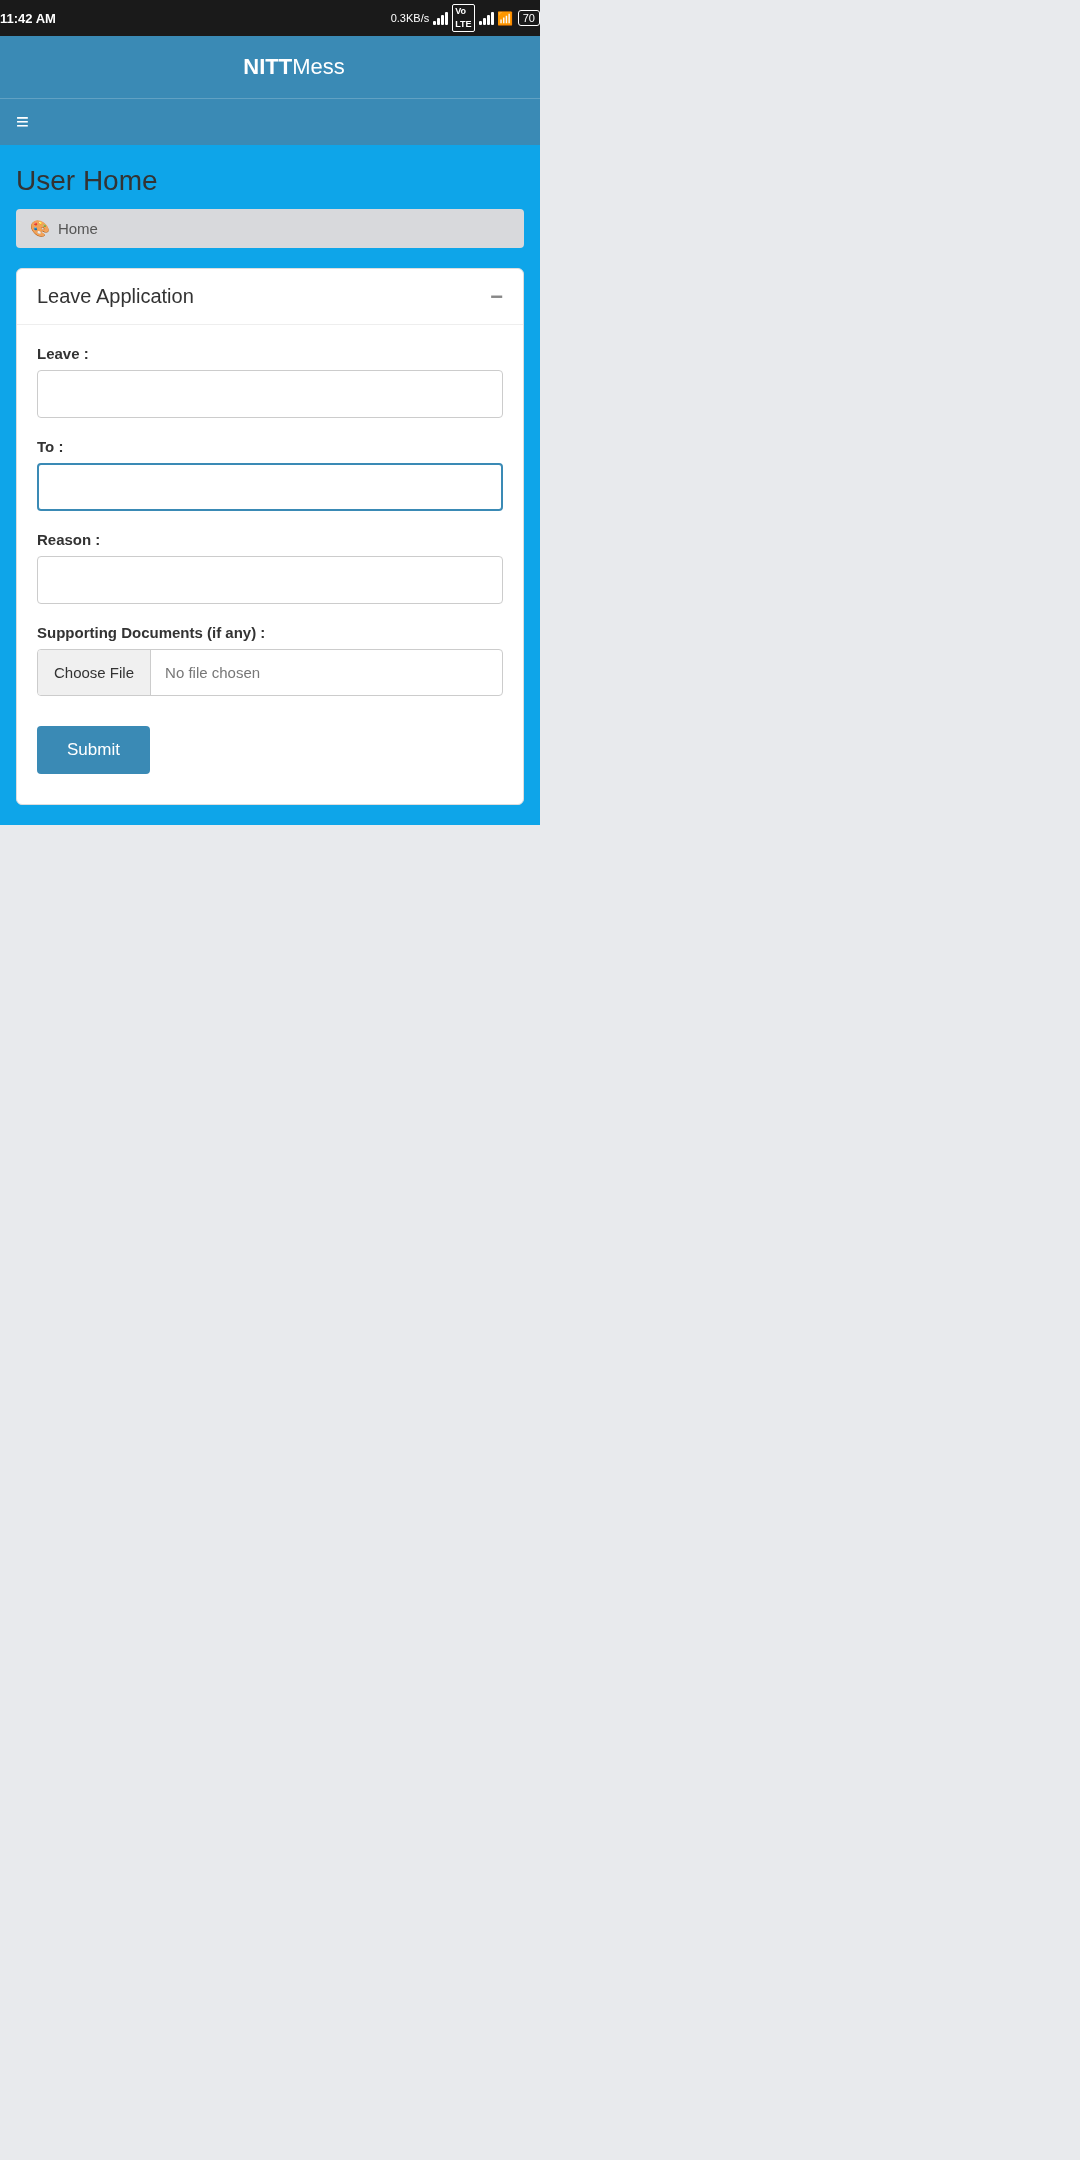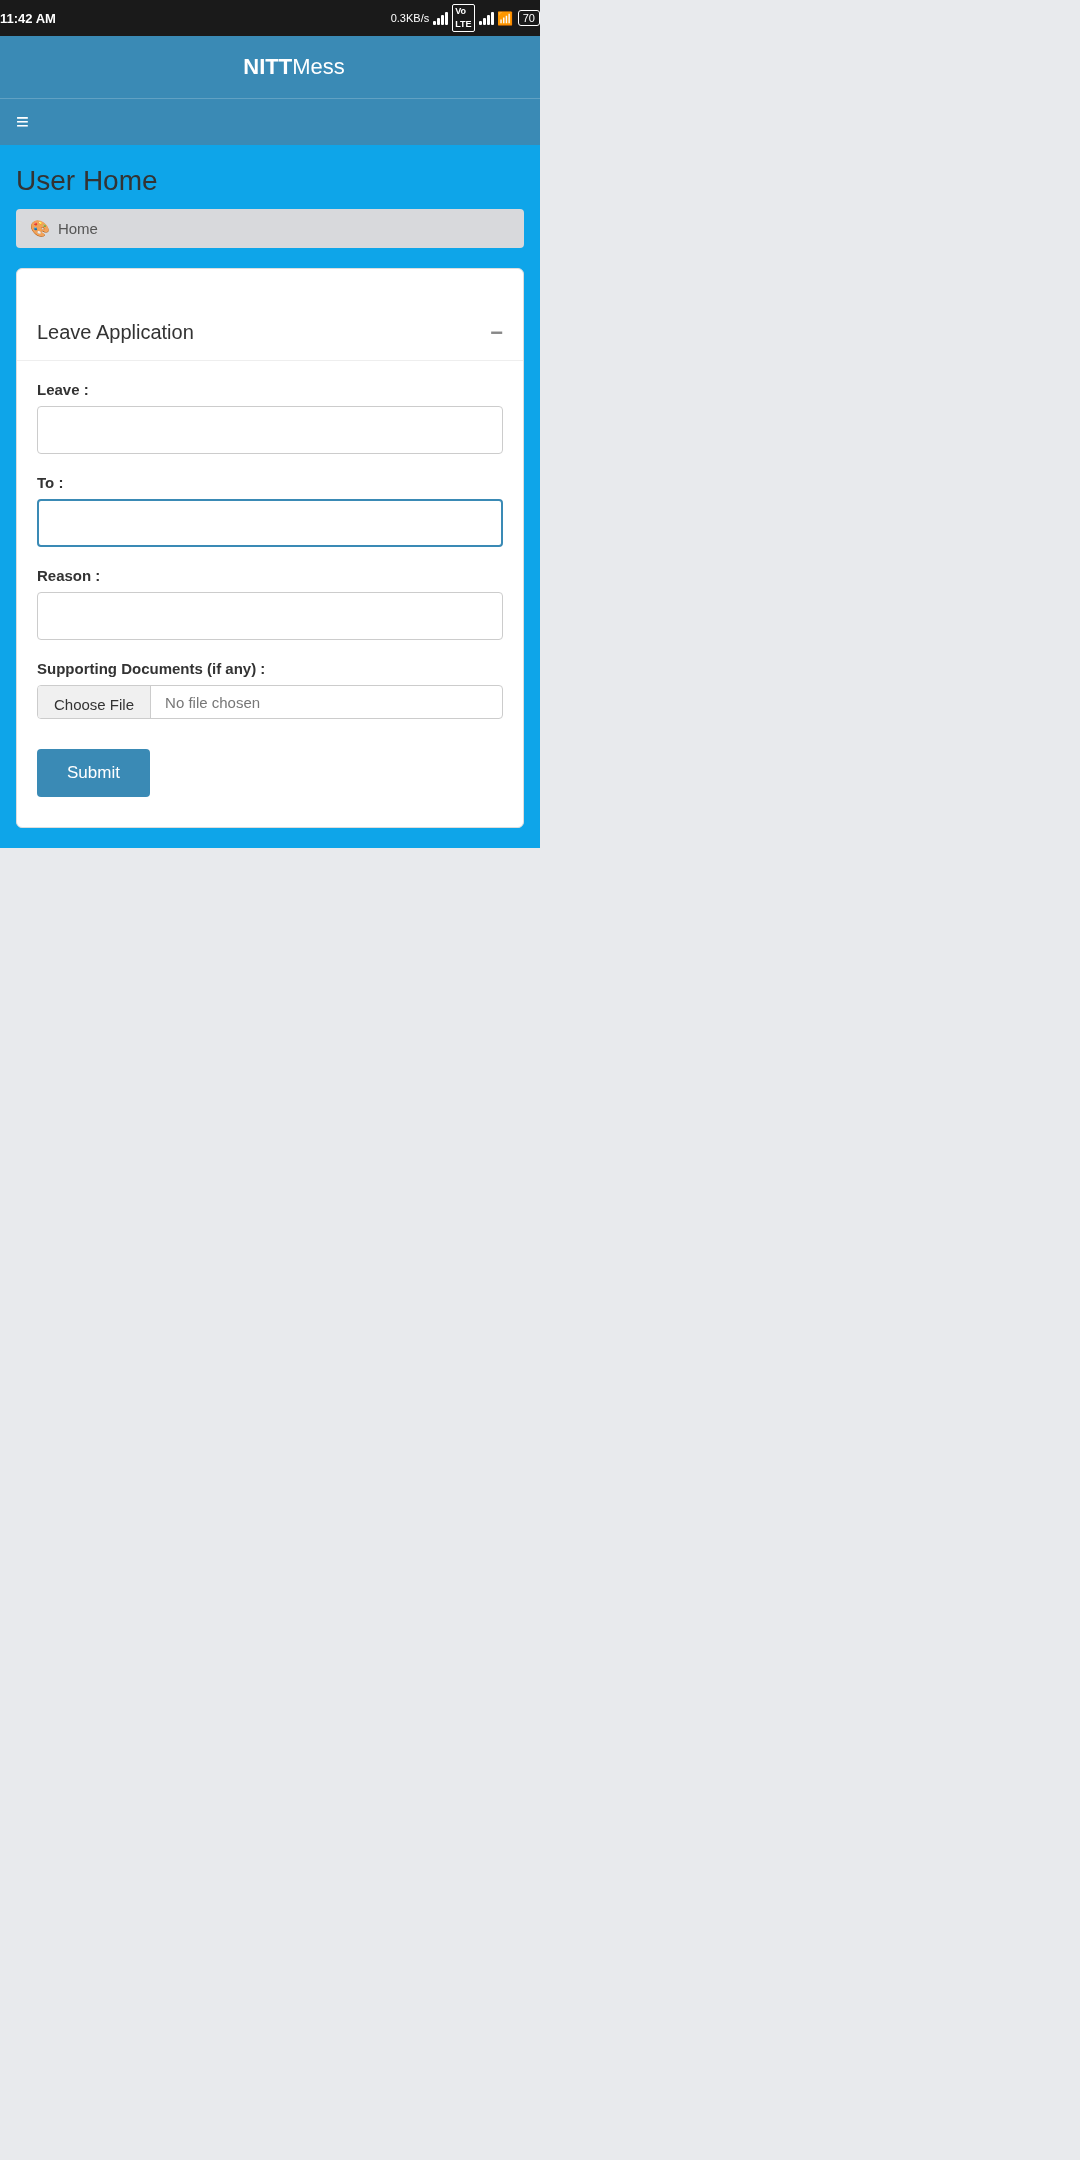--- a/index.html
+++ b/index.html
@@ -147,21 +147,20 @@
       border: 1px solid #dddddd;
       overflow: hidden;
     }
 
     .card-header {
       display: flex;
       justify-content: space-between;
       align-items: center;
       padding: 16px 20px;
       border-bottom: 1px solid #eeeeee;
-      margin-top: 36px;
     }
 
     .card-title {
       font-size: 20px;
       color: #333333;
       font-weight: normal;
     }
 
     .card-collapse-btn {
       color: #888888;
@@ -205,21 +204,21 @@
     }
 
     .file-input-wrapper {
       width: 100%;
       border: 1px solid #cccccc;
       border-radius: 4px;
       display: flex;
       align-items: center;
       overflow: hidden;
       background-color: #ffffff;
-      height: 34px;
+      height: 47px;
     }
 
     .file-choose-btn {
       background-color: #f0f0f0;
       border: none;
       border-right: 1px solid #cccccc;
       padding: 10px 16px;
       font-size: 15px;
       cursor: pointer;
       white-space: nowrap;

